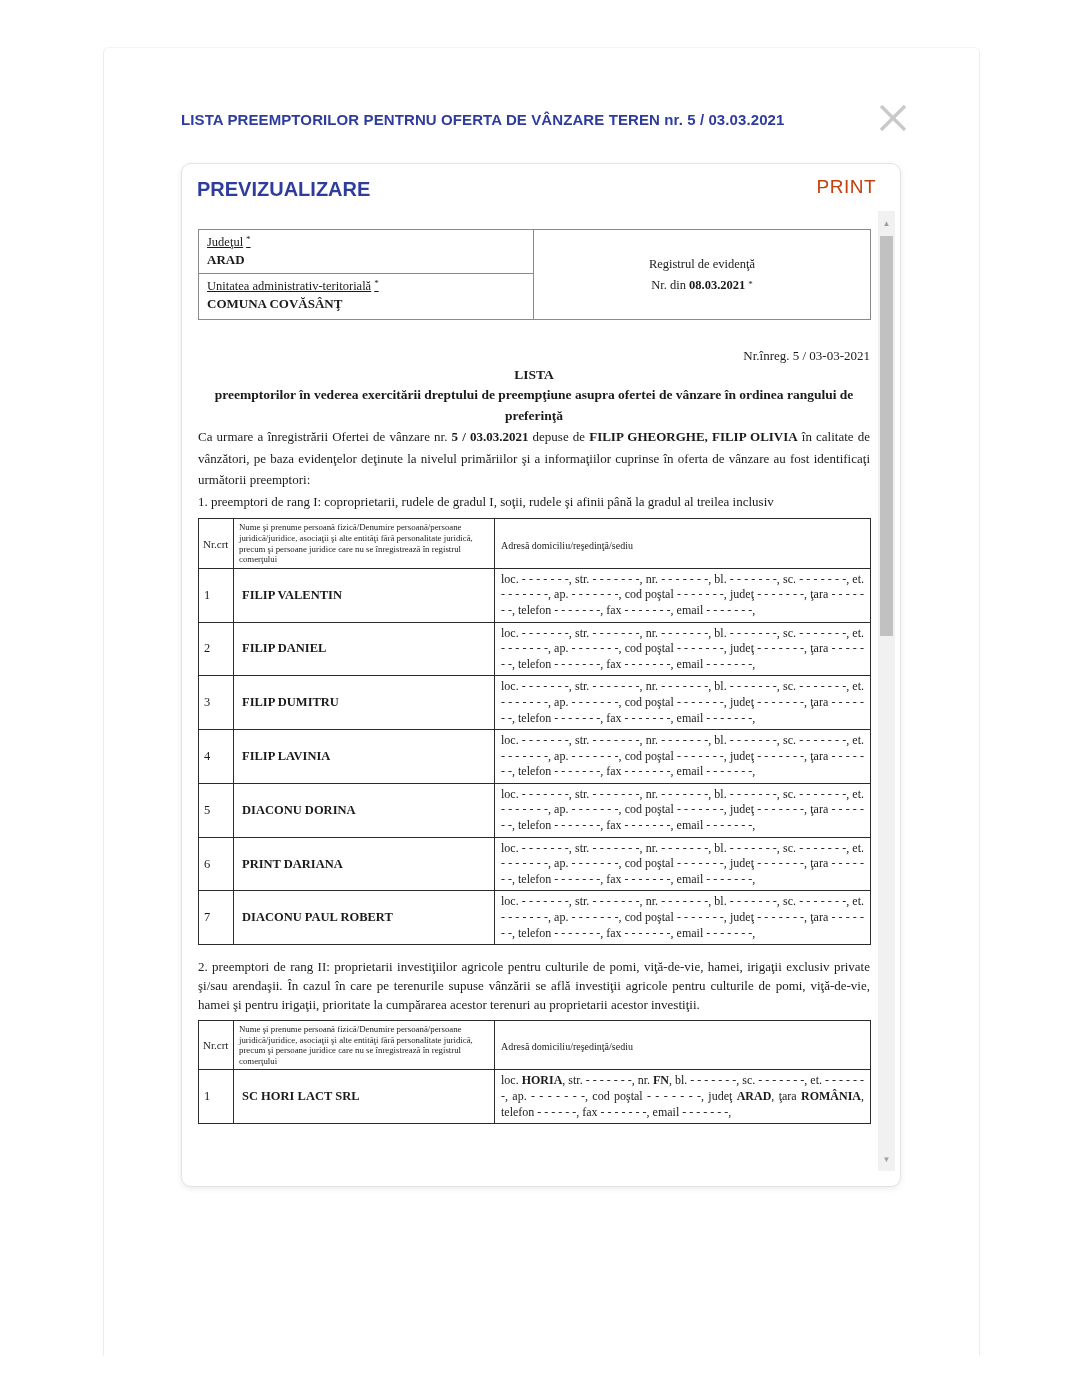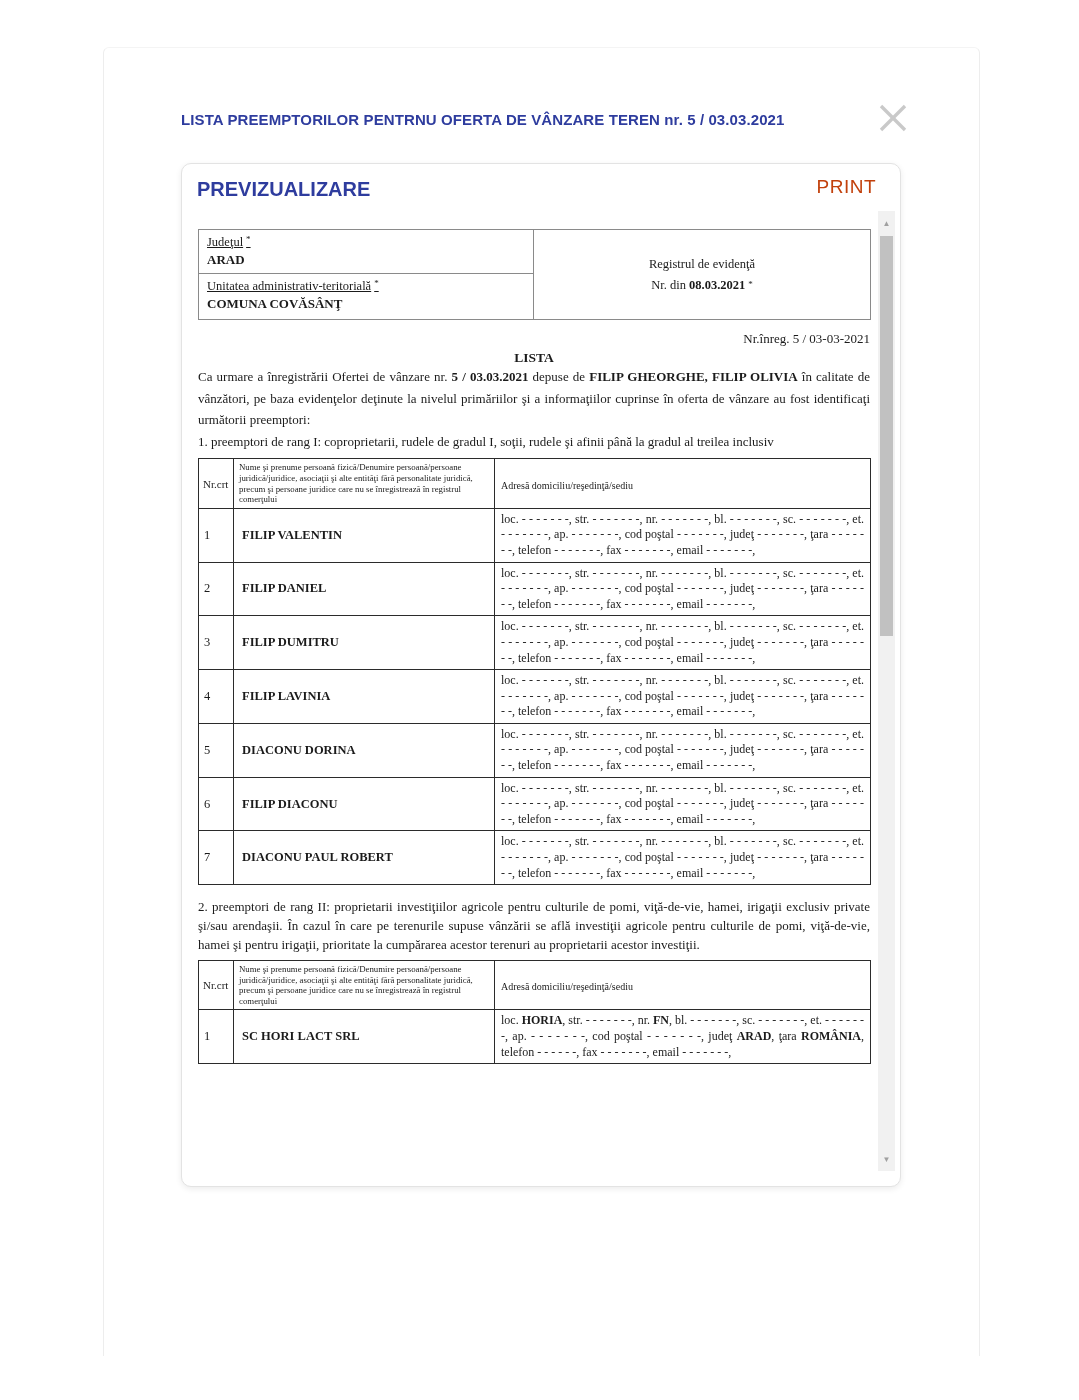--- a/index.html
+++ b/index.html
@@ -40,21 +40,21 @@
   sup.ast { font-size:9px; vertical-align:top; position:relative; top:-1px; padding-left:3px; }
 
   table { border-collapse:collapse; table-layout:fixed; width:672px; }
   
   .meta-table td { border:1px solid #8a8a8a; vertical-align:top; padding:5px 8px; }
   .meta-table .lbl { font-size:12.5px;text-decoration:underline; }
   .meta-table .val { font-weight:bold; font-size:13px; margin-top:2px; }
   .meta-table .cell-registry { text-align:center; vertical-align:middle; font-size:12.5px; line-height:21px; }
   .meta-r1 { height:44px; } .meta-r2 { height:46px; }
 
-  .reg-number { text-align:right; font-size:13px; margin-top:11px; }
+  .reg-number { text-align:right; font-size:13px; margin-top:28px; }
   .h-lista { text-align:center; font-weight:bold; font-size:13.5px; margin-top:3px; }
   .h-sub { text-align:center; font-weight:bold; font-size:13.5px; line-height:21px; margin-top:1px; }
 
   .para { text-align:justify; line-height:21.6px; }
   .p-intro { }
   .rank-line { line-height:21.6px; white-space:nowrap; }
 
   
   .p-table { margin-top:6px; }
   .p-table th, .p-table td { border:1px solid #2b2b2b; vertical-align:middle; font-weight:normal; text-align:left; }
@@ -115,20 +115,21 @@
           <td>
             <div class="lbl"><span>Unitatea administrativ-teritorială</span><sup class="ast">*</sup></div>
             <div class="val">COMUNA COVĂSÂNŢ</div>
           </td>
         </tr>
       </tbody>
         </table>
 
       <div class="reg-number">Nr.înreg. 5 / 03-03-2021</div>
       <div class="h-lista">LISTA</div>
+      <div class="h-sub">preemptorilor în vederea exercitării dreptului de preempţiune asupra ofertei de vânzare în ordinea rangului de preferinţă</div>
 
       <p class="para p-intro">Ca urmare a înregistrării Ofertei de vânzare nr. <b>5 / 03.03.2021</b> depuse de <b>FILIP GHEORGHE, FILIP OLIVIA</b> în calitate de vânzători, pe baza evidenţelor deţinute la nivelul primăriilor şi a informaţiilor cuprinse în oferta de vânzare au fost identificaţi următorii preemptori:</p>
       <div class="rank-line">1. preemptori de rang I: coproprietarii, rudele de gradul I, soţii, rudele şi afinii până la gradul al treilea inclusiv</div>
 
       <table class="p-table t-rank1">
         <colgroup>
             <col class="c1">
             <col class="c2">
             <col class="c3">
           </colgroup>
@@ -160,21 +161,21 @@
               <td class="c-name">FILIP LAVINIA</td>
               <td class="c-addr">loc. - - - - - - -, str. - - - - - - -, nr. - - - - - - -, bl. - - - - - - -, sc. - - - - - - -, et. - - - - - - -, ap. - - - - - - -, cod poştal - - - - - - -, judeţ - - - - - - -, ţara - - - - - - -, telefon - - - - - - -, fax - - - - - - -, email - - - - - - -,</td>
             </tr>
             <tr>
               <td class="c-nr">5</td>
               <td class="c-name">DIACONU DORINA</td>
               <td class="c-addr">loc. - - - - - - -, str. - - - - - - -, nr. - - - - - - -, bl. - - - - - - -, sc. - - - - - - -, et. - - - - - - -, ap. - - - - - - -, cod poştal - - - - - - -, judeţ - - - - - - -, ţara - - - - - - -, telefon - - - - - - -, fax - - - - - - -, email - - - - - - -,</td>
             </tr>
             <tr>
               <td class="c-nr">6</td>
-              <td class="c-name">FILIP DIACONU</td>
+              <td class="c-name">PRINT DARIANA</td>
               <td class="c-addr">loc. - - - - - - -, str. - - - - - - -, nr. - - - - - - -, bl. - - - - - - -, sc. - - - - - - -, et. - - - - - - -, ap. - - - - - - -, cod poştal - - - - - - -, judeţ - - - - - - -, ţara - - - - - - -, telefon - - - - - - -, fax - - - - - - -, email - - - - - - -,</td>
             </tr>
             <tr>
               <td class="c-nr">7</td>
               <td class="c-name">DIACONU PAUL ROBERT</td>
               <td class="c-addr">loc. - - - - - - -, str. - - - - - - -, nr. - - - - - - -, bl. - - - - - - -, sc. - - - - - - -, et. - - - - - - -, ap. - - - - - - -, cod poştal - - - - - - -, judeţ - - - - - - -, ţara - - - - - - -, telefon - - - - - - -, fax - - - - - - -, email - - - - - - -,</td>
             </tr>
           </tbody>
       </table>
 

